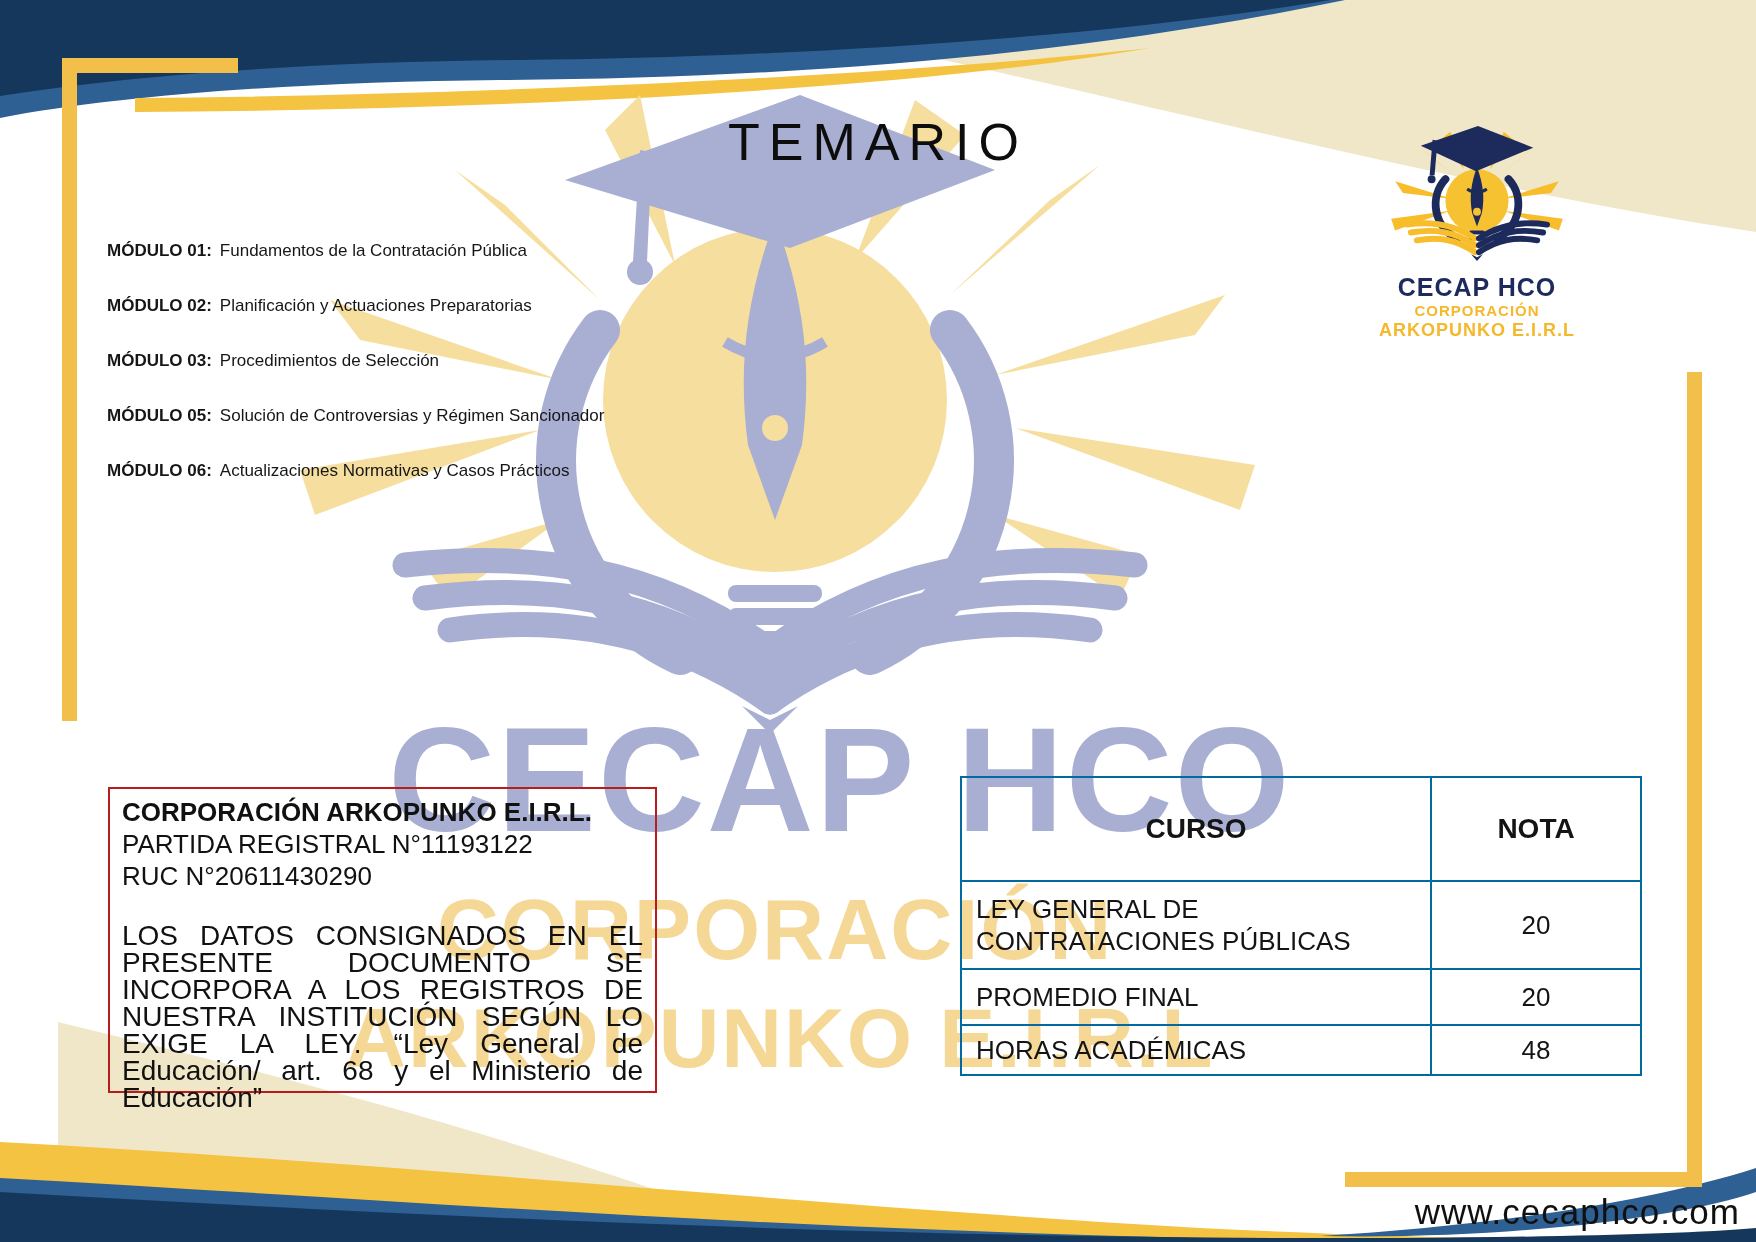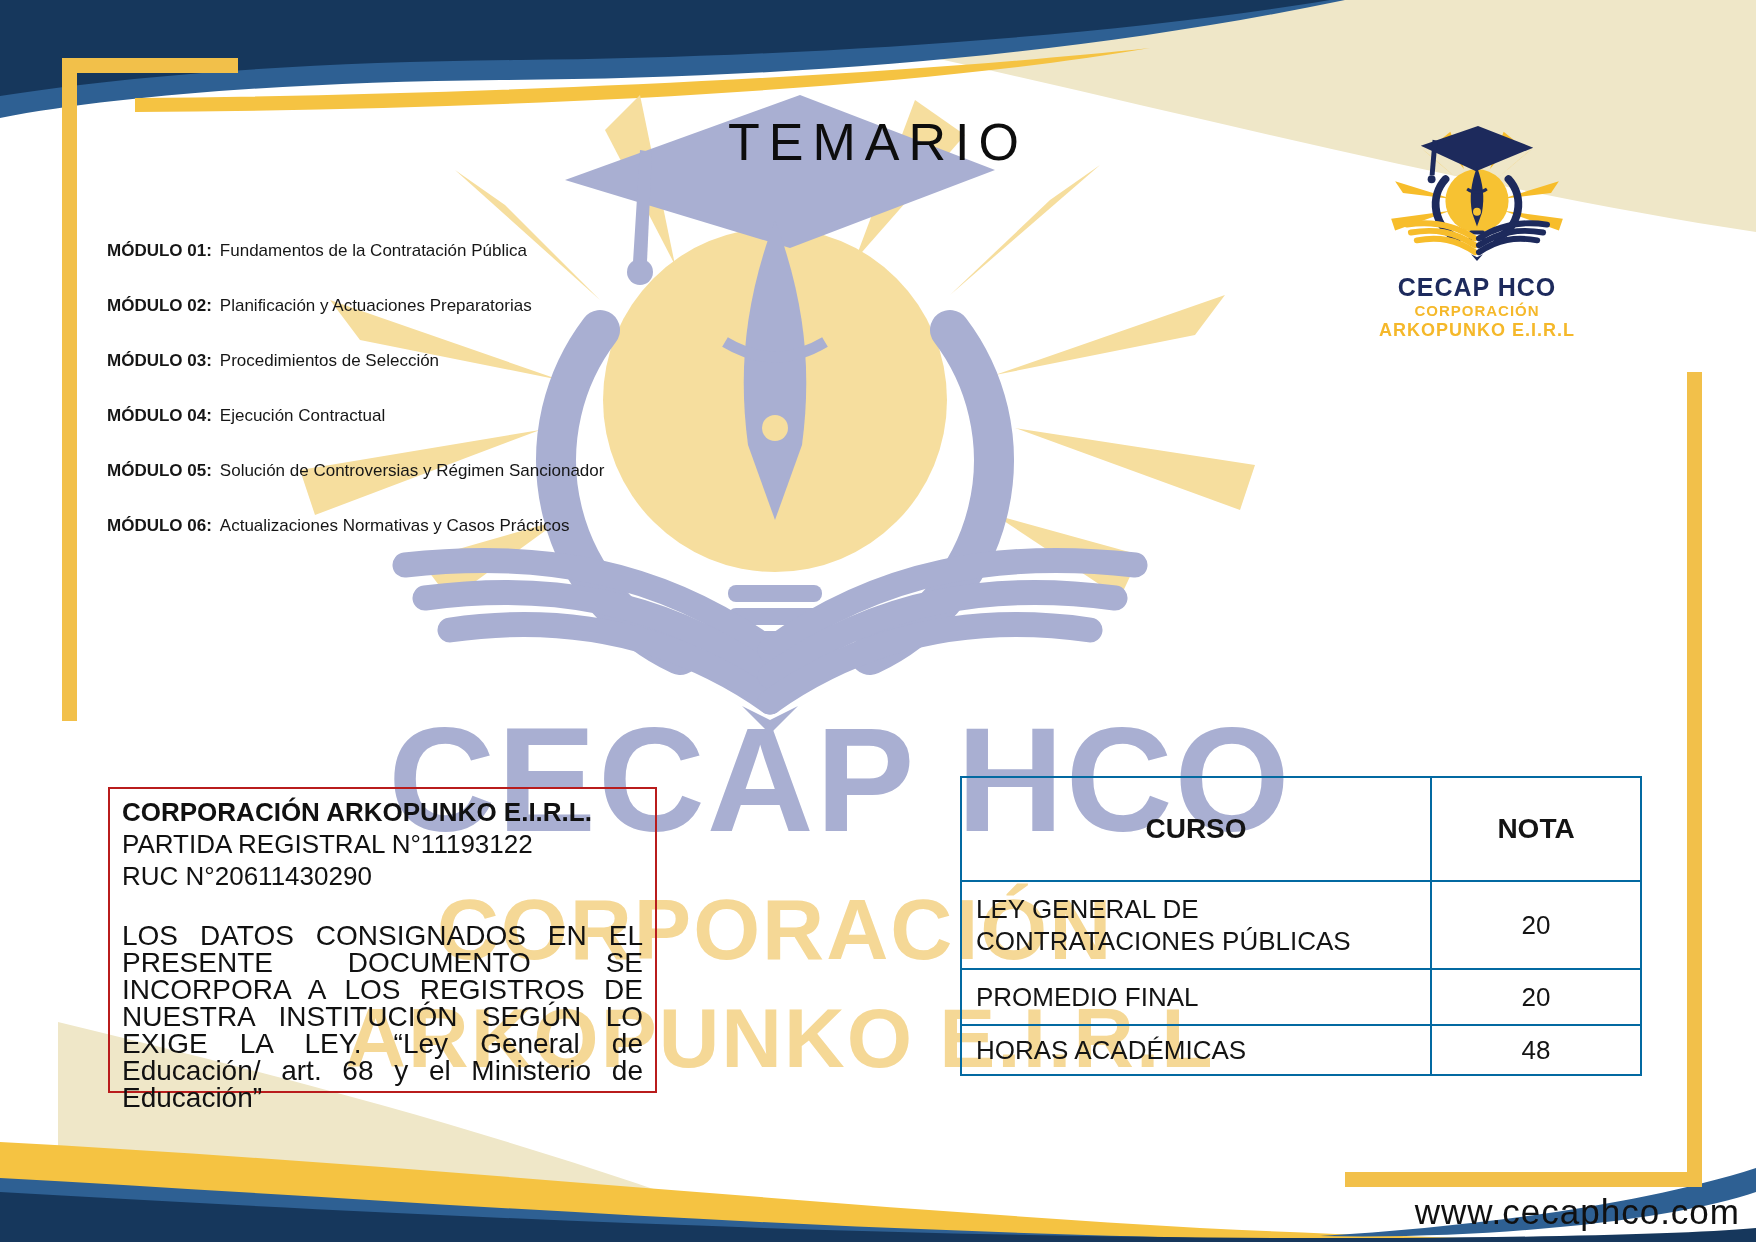--- a/index.html
+++ b/index.html
@@ -190,23 +190,20 @@
     <li class="module-line">
       <span class="m-label">MÓDULO 01:</span><span class="m-text">Fundamentos de la Contratación Pública</span>
     </li>
     <li class="module-line">
       <span class="m-label">MÓDULO 02:</span><span class="m-text">Planificación y Actuaciones Preparatorias</span>
     </li>
     <li class="module-line">
       <span class="m-label">MÓDULO 03:</span><span class="m-text">Procedimientos de Selección</span>
     </li>
     <li class="module-line">
-      <span class="m-label">MÓDULO 04:</span><span class="m-text">Ejecución Contractual</span>
-    </li>
-    <li class="module-line">
       <span class="m-label">MÓDULO 05:</span><span class="m-text">Solución de Controversias y Régimen Sancionador</span>
     </li>
     <li class="module-line">
       <span class="m-label">MÓDULO 06:</span><span class="m-text">Actualizaciones Normativas y Casos Prácticos</span>
     </li>
   </ul>
 
   <div class="info-box">
     <div class="company">CORPORACIÓN ARKOPUNKO E.I.R.L.</div>
     <div class="plain">PARTIDA REGISTRAL N°11193122</div>

